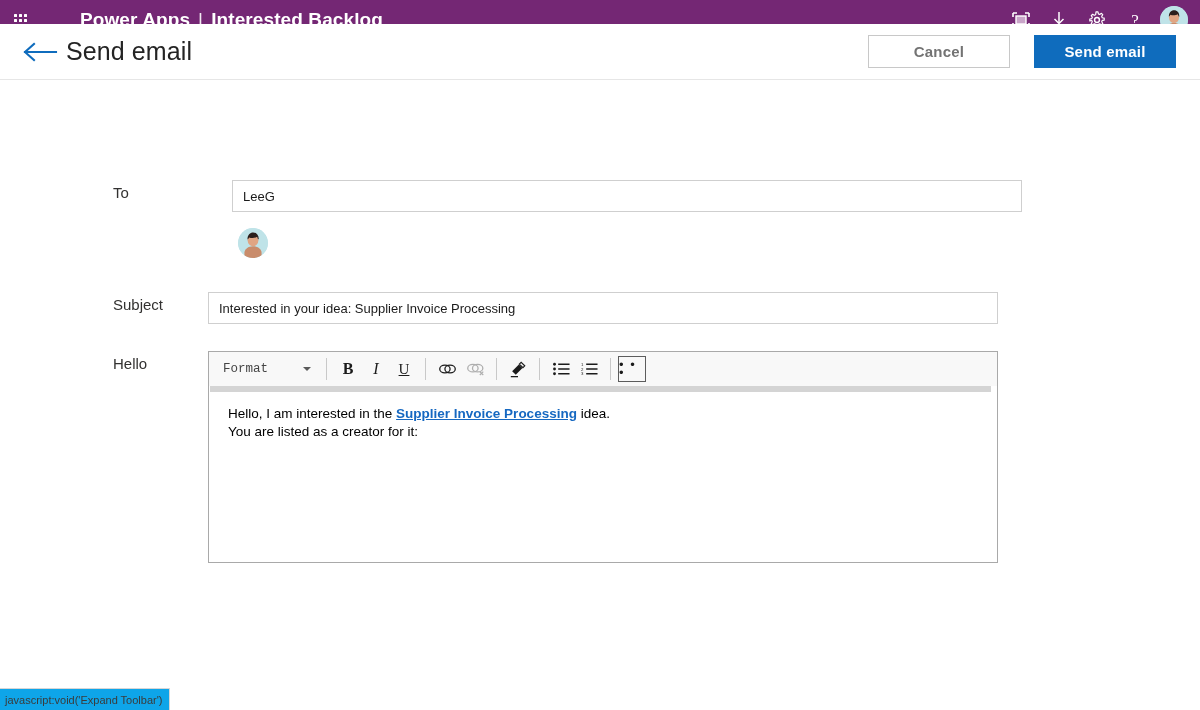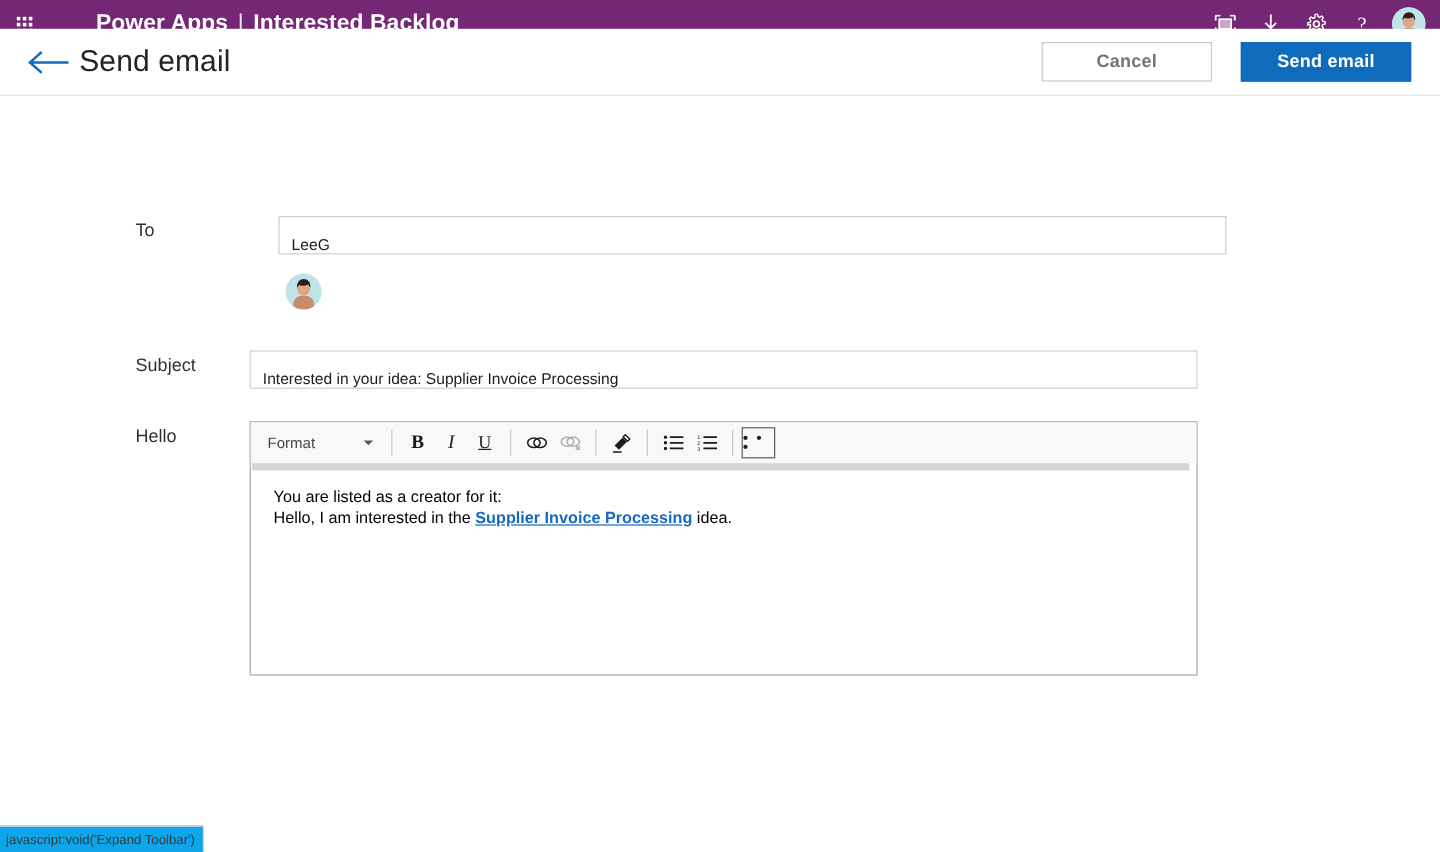--- a/index.html
+++ b/index.html
@@ -101,21 +101,21 @@
     width: 95px; text-align: left;
     font-size: 15px; color: #323130;
     padding-top: 4px;
   }
   .field-col { width: 790px; }
 
   .textbox {
     width: 790px; height: 32px;
     border: 1px solid #cfcfcf;
     background: #ffffff;
-    display: flex; align-items: flex-end;
+    display: flex; align-items: center;
     padding: 0 10px;
     font-size: 13px; color: #1b1b1b;
   }
 
   .person-chip { margin-top: 16px; margin-left: 6px; }
   .person-avatar {
     width: 30px; height: 30px; border-radius: 50%;
     overflow: hidden; background: #bfe3e8;
   }
 
@@ -137,20 +137,21 @@
     position: absolute; left: 1px; top: 34px;
     width: 781px; height: 6px;
     background: #d4d4d4;
   }
   .fmt-select {
     width: 104px; height: 26px;
     display: flex; align-items: center;
     font-size: 12.5px; color: #444;
     padding-left: 8px; cursor: pointer;
     position: relative;
+    font-family: Liberation Mono, monospace;
   }
   .fmt-caret {
     position: absolute; right: 8px; top: 11px;
     width: 0; height: 0;
     border-left: 4px solid transparent;
     border-right: 4px solid transparent;
     border-top: 4px solid #5a5a5a;
   }
   .tb-sep { width: 1px; height: 22px; background: #c9c9c9; margin: 0 7px; }
   .tb-btn {
@@ -365,24 +366,24 @@
           <div class="tb-sep"></div>
 
           <div class="tb-btn focused">
             <span class="dots">• • •</span>
           </div>
         </div>
 
         <div class="rte-divider-line"></div>
 
         <div class="rte-body">
-          <p>You are listed as a creator for it:</p>
           <p>
             <span>Hello, I am interested in the </span><a class="rte-link" href="#">Supplier Invoice Processing</a><span> idea.</span>
           </p>
+          <p>You are listed as a creator for it:</p>
         </div>
 
       </div>
     </div>
   </div>
 </div>
 
 <div class="statusbar">javascript:void('Expand Toolbar')</div>
 
 </body></html>

